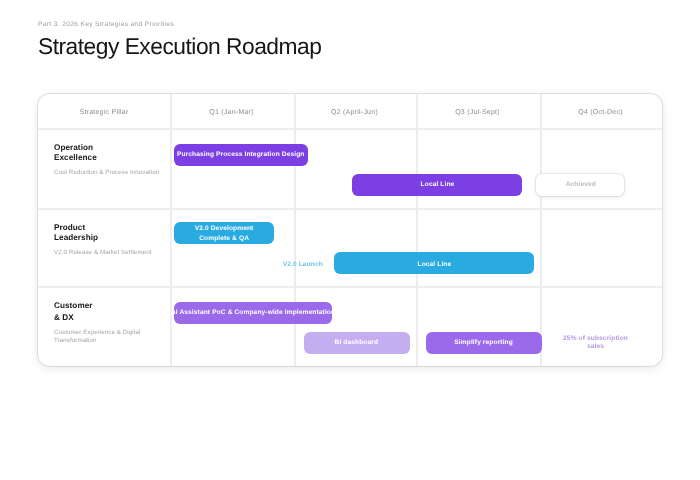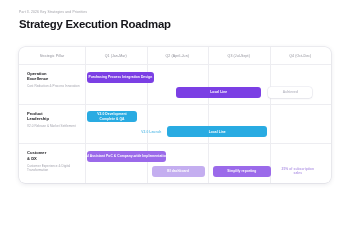--- a/index.html
+++ b/index.html
@@ -13,21 +13,21 @@
   .page{position:relative;width:350px;height:197px;box-sizing:border-box;}
 
   
   .eyebrow{
     position:absolute;left:19px;top:10.5px;
     font-size:3.3px;letter-spacing:.18px;color:#9a9aa2;
     white-space:nowrap;line-height:1;
   }
   .title{
     position:absolute;left:19px;top:19px;
-    font-size:11.4px;font-weight:700;letter-spacing:-.25px;
+    font-size:11.4px;font-weight:400;letter-spacing:-.25px;
     color:#15151a;white-space:nowrap;line-height:1;
   }
 
   
   .card{
     position:absolute;left:19px;top:47px;
     width:312px;height:136px;
     background:#fff;border-radius:6px;
     box-shadow:0 1px 5px rgba(30,30,60,.11),0 0 0 .5px rgba(210,210,220,.55);
     overflow:hidden;

